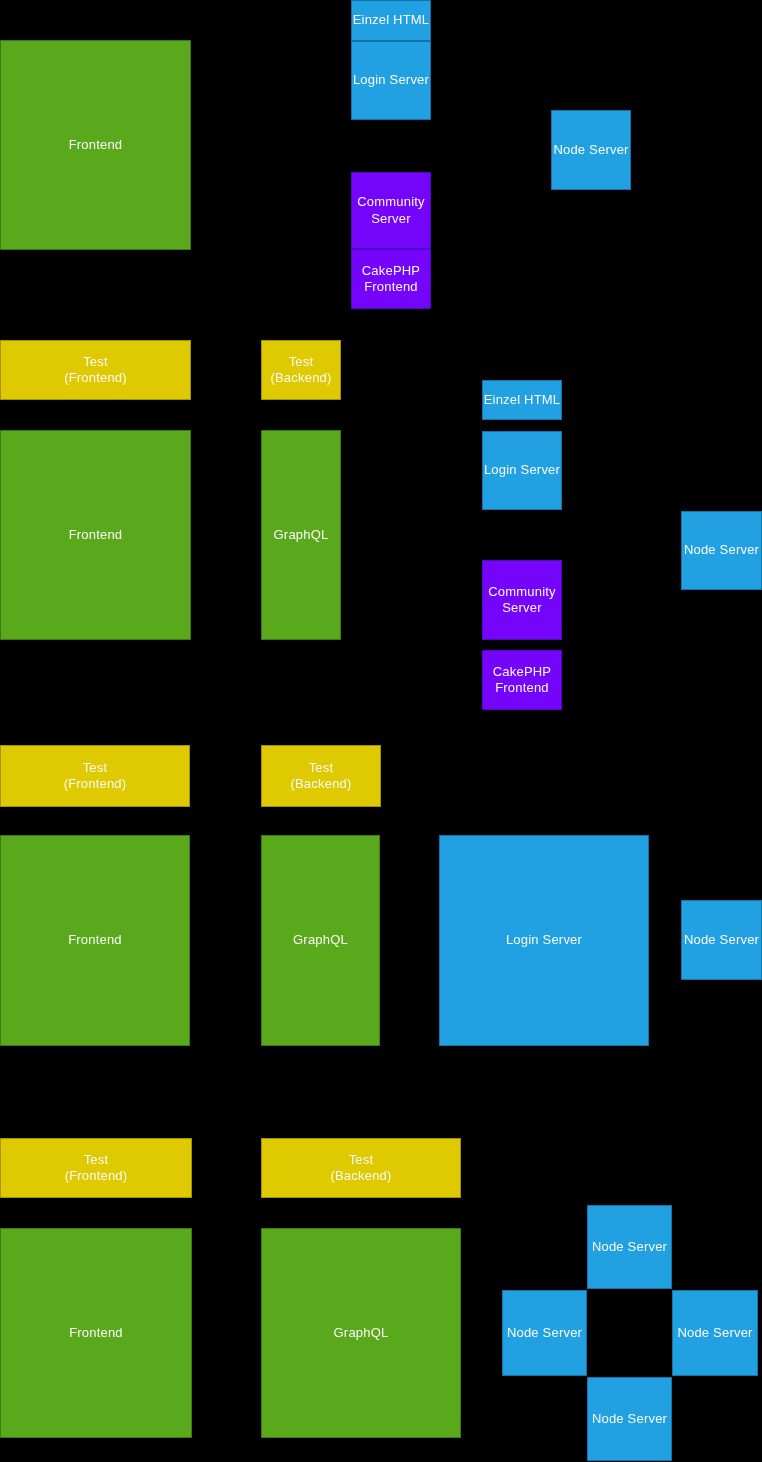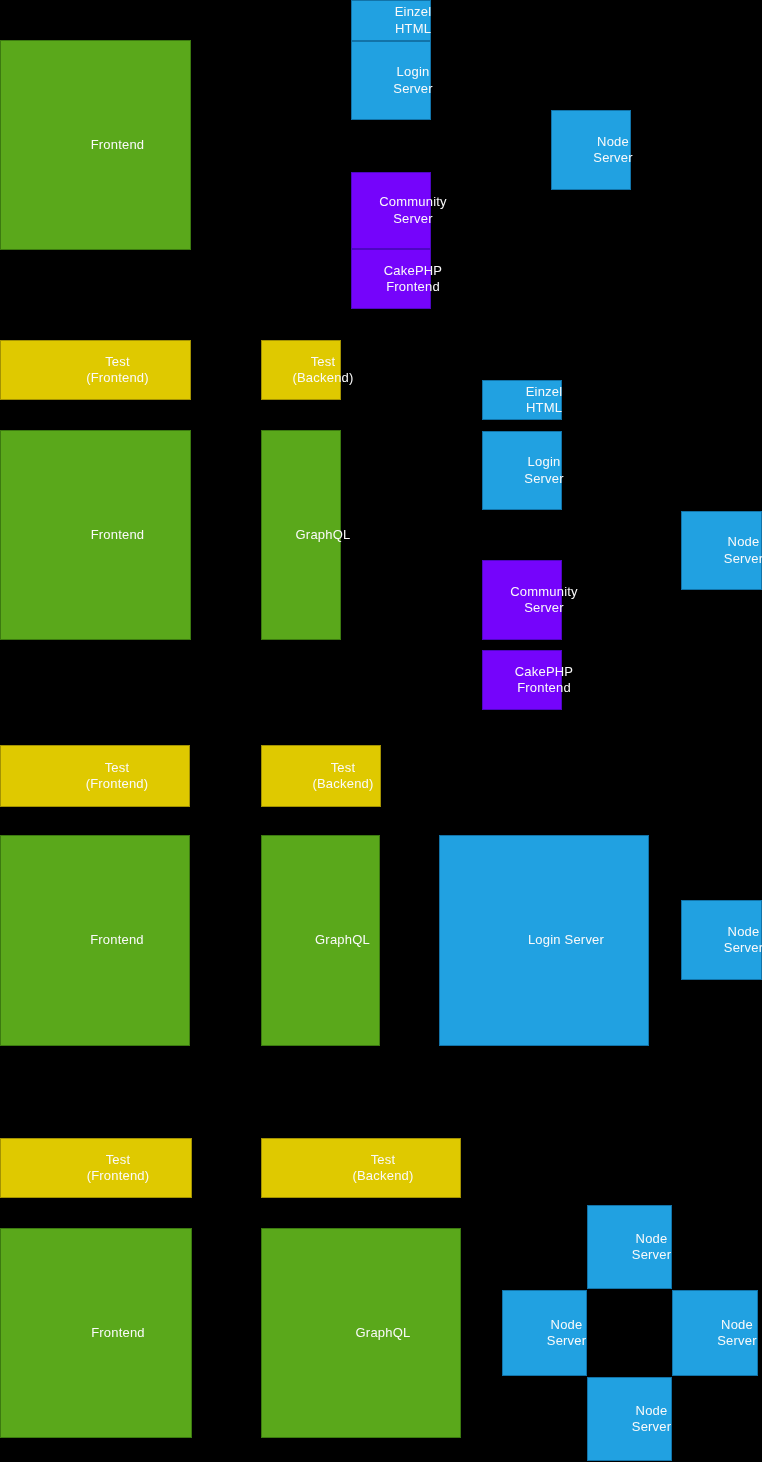--- a/index.html
+++ b/index.html
@@ -16,21 +16,20 @@
     overflow: hidden;
   }
   .box {
     position: absolute;
     box-sizing: border-box;
     border: 1px solid transparent;
     display: flex;
     align-items: center;
     justify-content: center;
     text-align: center;
-    padding-left: 44px;
   }
   .lbl {
     font-size: 13px;
     line-height: 1.25;
     color: #fafafa;
     white-space: pre-line;
     letter-spacing: 0.2px;
   }
 </style>
 </head>

